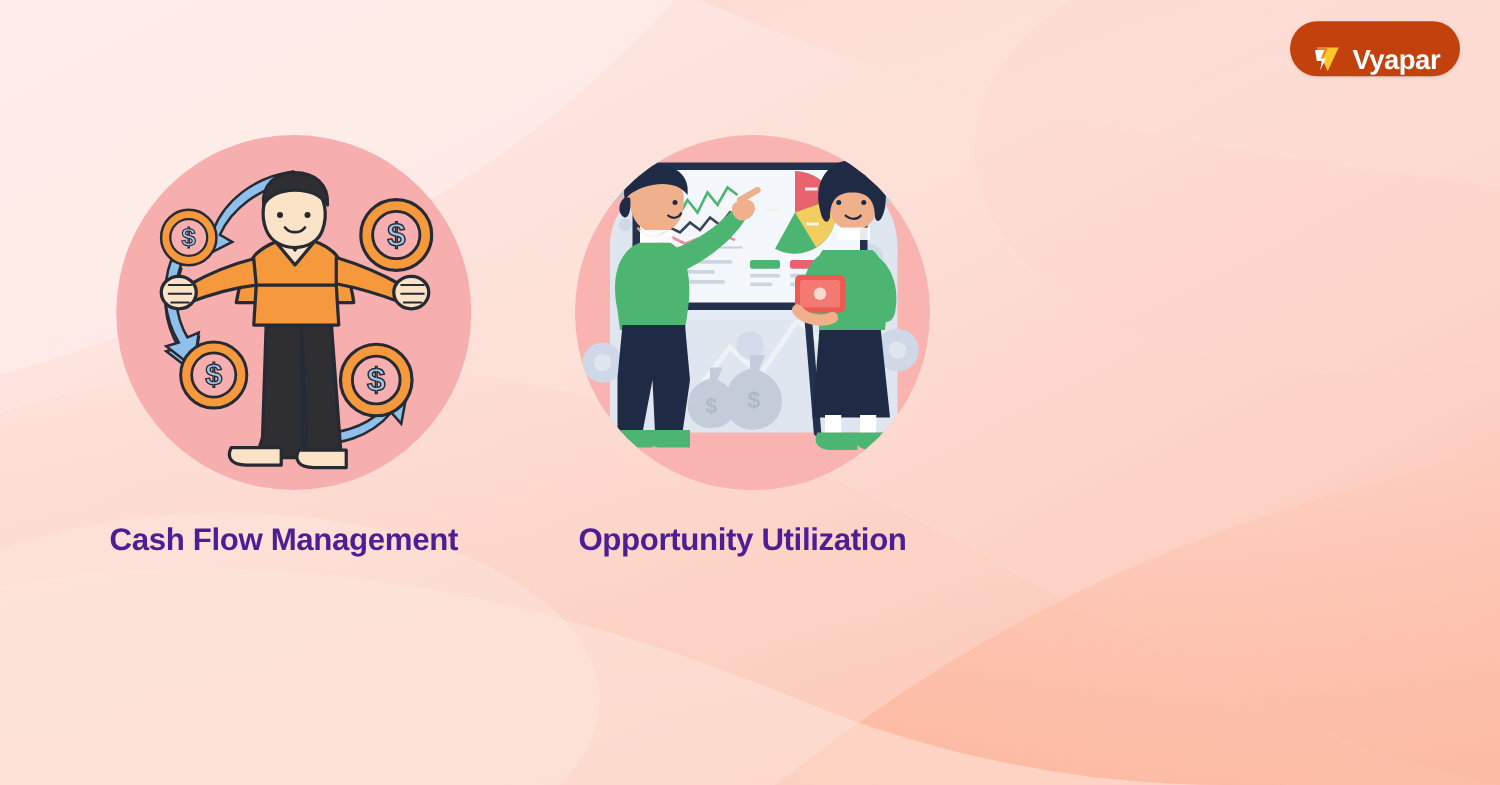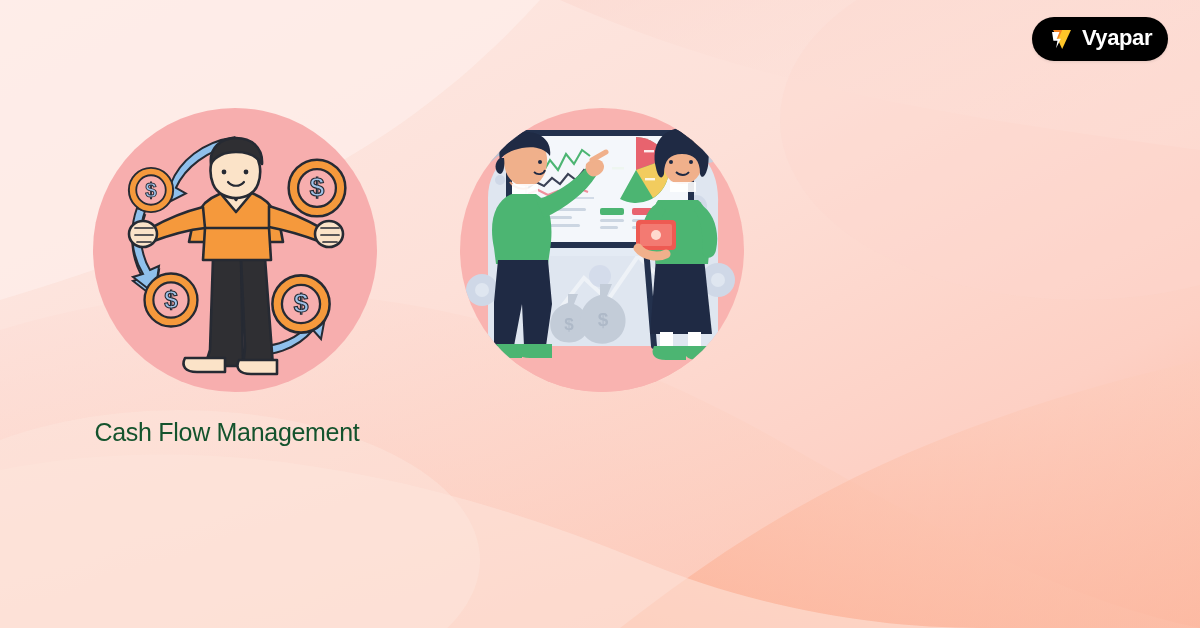--- a/index.html
+++ b/index.html
@@ -10,22 +10,22 @@
     overflow:hidden;
     position:relative;
   }
   #stage { position:absolute; inset:0; width:1200px; height:628px; }
   .bg-layer { position:absolute; inset:0; }
 
   
   .logo-pill{
     position:absolute; left:1032px; top:17px;
     width:136px; height:44px; border-radius:22px;
-    background:#000000;
-    display:flex; align-items:center; justify-content:center; gap:7px;
+    background:#c2410c;
+    display:flex; align-items:flex-end; justify-content:center; gap:7px;
     box-shadow:0 1px 3px rgba(0,0,0,.10);
   }
   .logo-mark{ width:27px; height:27px; position:relative; flex:0 0 auto; }
   .logo-text{
     color:#ffffff; font-size:22px; font-weight:700;
     letter-spacing:-0.4px; line-height:1; padding-bottom:2px;
   }
 
   
   .card{ position:absolute; top:108px; width:284px; }
@@ -37,22 +37,22 @@
     width:284px; height:284px; border-radius:50%;
     position:relative; overflow:hidden;
     background:#f7aeae;
   }
   .circle.c2bg{ background:#f9b3b0; }
   .circle svg{ position:absolute; inset:0; width:100%; height:100%; display:block; }
 
   .caption{
     position:absolute; top:310px; width:284px; left:0;
     text-align:center;
-    color:#14532d;
-    font-size:25px; font-weight:400;
+    color:#4c1d95;
+    font-size:25px; font-weight:700;
     letter-spacing:-0.3px;
     white-space:nowrap;
   }
   .card.c1 .caption{ left:-8px; }
   .card.c2 .caption{ left:-8px; }
   .card.c3 .caption{ left:-8px; }
 </style>
 </head>
 <body>
 
@@ -299,16 +299,17 @@
 
           <path d="M202,52 C200,36 210,28 222,28 C234,28 244,36 243,52 C242,68 234,76 222,76 C210,76 204,68 202,52 Z" fill="#f0b08b"></path>
           <path d="M196,60 C190,36 204,20 222,20 C240,20 252,34 248,58 C246,68 242,72 240,66 C240,52 234,46 222,46 C210,46 204,52 204,66 C202,72 198,70 196,60 Z" fill="#1f2a44"></path>
           <circle cx="211" cy="54" r="2" fill="#1f2a44"></circle>
           <circle cx="231" cy="54" r="2" fill="#1f2a44"></circle>
           <path d="M216,64 C220,68 226,68 229,64" fill="none" stroke="#1f2a44" stroke-width="1.8"></path>
           <rect x="210" y="74" width="26" height="10" fill="#ffffff" opacity=".9"></rect>
         </g>
       </svg>
     </div>
+    <div class="caption">Opportunity Utilization</div>
   </div>
 
 
 </div>
 
 </body></html>

